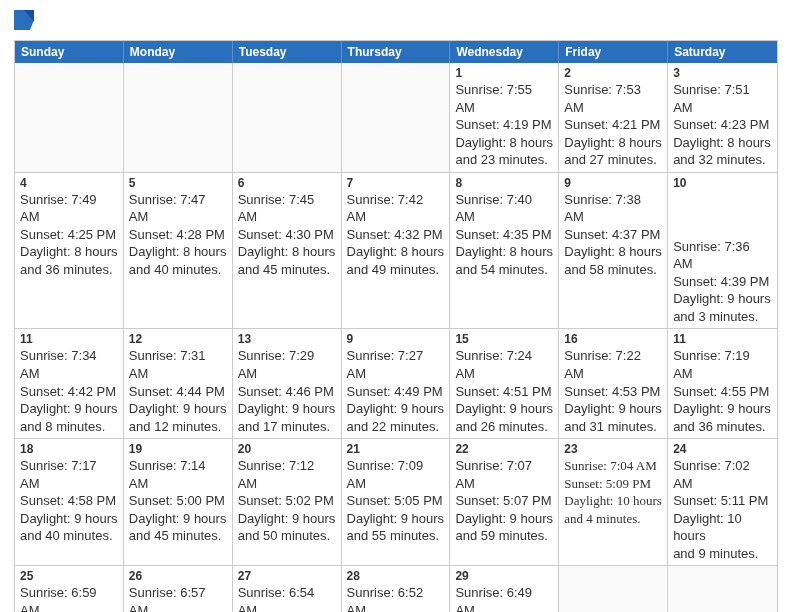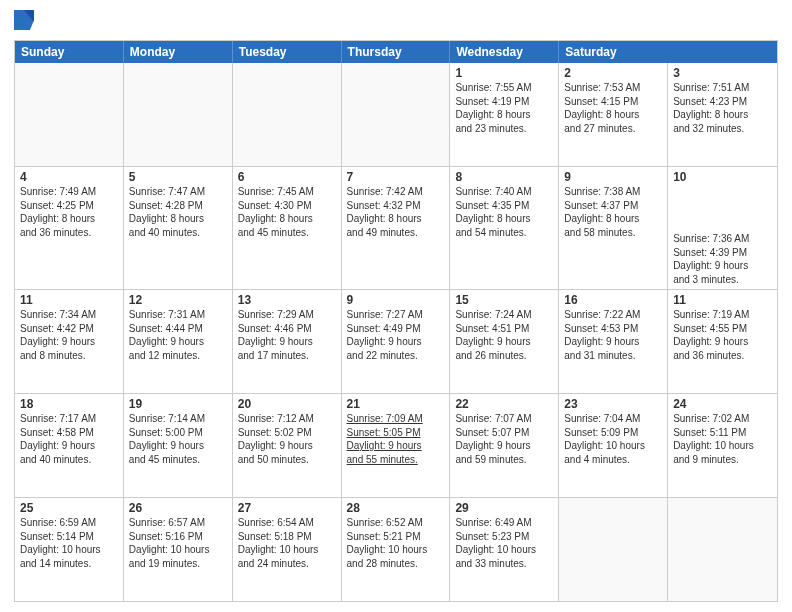--- a/index.html
+++ b/index.html
@@ -95,21 +95,21 @@
     .cal-cell:last-child { border-right: none; }
     .cal-cell.empty { background: #f9f9f9; }
     .day-num {
       font-size: 12px;
       font-weight: bold;
       color: #333;
       display: block;
       margin-bottom: 1px;
     }
     .cell-text {
-      font-size: 10px;
+      font-size: 13px;
       line-height: 1.35;
       color: #333;
     }
   </style>
 </head>
 <body>
 
 <div class="page">
   <div class="header">
     <div class="logo">
@@ -128,39 +128,40 @@
     </div>
   </div>
 
   <div class="calendar">
     <div class="cal-header-row">
     <div class="cal-header-cell">Sunday</div>
         <div class="cal-header-cell">Monday</div>
         <div class="cal-header-cell">Tuesday</div>
         <div class="cal-header-cell">Thursday</div>
         <div class="cal-header-cell">Wednesday</div>
+        <div class="cal-header-cell">Friday</div>
         <div class="cal-header-cell">Saturday</div>
       </div>
     <div class="cal-body">
     <div class="cal-row">
           <div class="cal-cell empty"></div>
           <div class="cal-cell empty"></div>
           <div class="cal-cell empty"></div>
           <div class="cal-cell empty"></div>
           <div class="cal-cell">
             <span class="day-num">1</span>
             <div class="cell-text" style="white-space: pre-line;">Sunrise: 7:55 AM
 Sunset: 4:19 PM
 Daylight: 8 hours
 and 23 minutes.</div>
           </div>
           <div class="cal-cell">
             <span class="day-num">2</span>
             <div class="cell-text" style="white-space: pre-line;">Sunrise: 7:53 AM
-Sunset: 4:15 PM
+Sunset: 4:21 PM
 Daylight: 8 hours
 and 27 minutes.</div>
           </div>
           <div class="cal-cell">
             <span class="day-num">3</span>
             <div class="cell-text" style="white-space: pre-line;">Sunrise: 7:51 AM
 Sunset: 4:23 PM
 Daylight: 8 hours
 and 32 minutes.</div>
           </div>
@@ -284,35 +285,35 @@
           </div>
           <div class="cal-cell">
             <span class="day-num">20</span>
             <div class="cell-text" style="white-space: pre-line;">Sunrise: 7:12 AM
 Sunset: 5:02 PM
 Daylight: 9 hours
 and 50 minutes.</div>
           </div>
           <div class="cal-cell">
             <span class="day-num">21</span>
-            <div class="cell-text" style="white-space: pre-line; text-decoration: underline;">Sunrise: 7:09 AM
+            <div class="cell-text" style="white-space: pre-line;">Sunrise: 7:09 AM
 Sunset: 5:05 PM
 Daylight: 9 hours
 and 55 minutes.</div>
           </div>
           <div class="cal-cell">
             <span class="day-num">22</span>
             <div class="cell-text" style="white-space: pre-line;">Sunrise: 7:07 AM
 Sunset: 5:07 PM
 Daylight: 9 hours
 and 59 minutes.</div>
           </div>
           <div class="cal-cell">
             <span class="day-num">23</span>
-            <div class="cell-text" style="white-space: pre-line;">Sunrise: 7:04 AM
+            <div class="cell-text" style="white-space: pre-line; font-family: Liberation Serif, serif;">Sunrise: 7:04 AM
 Sunset: 5:09 PM
 Daylight: 10 hours
 and 4 minutes.</div>
           </div>
           <div class="cal-cell">
             <span class="day-num">24</span>
             <div class="cell-text" style="white-space: pre-line;">Sunrise: 7:02 AM
 Sunset: 5:11 PM
 Daylight: 10 hours
 and 9 minutes.</div>

